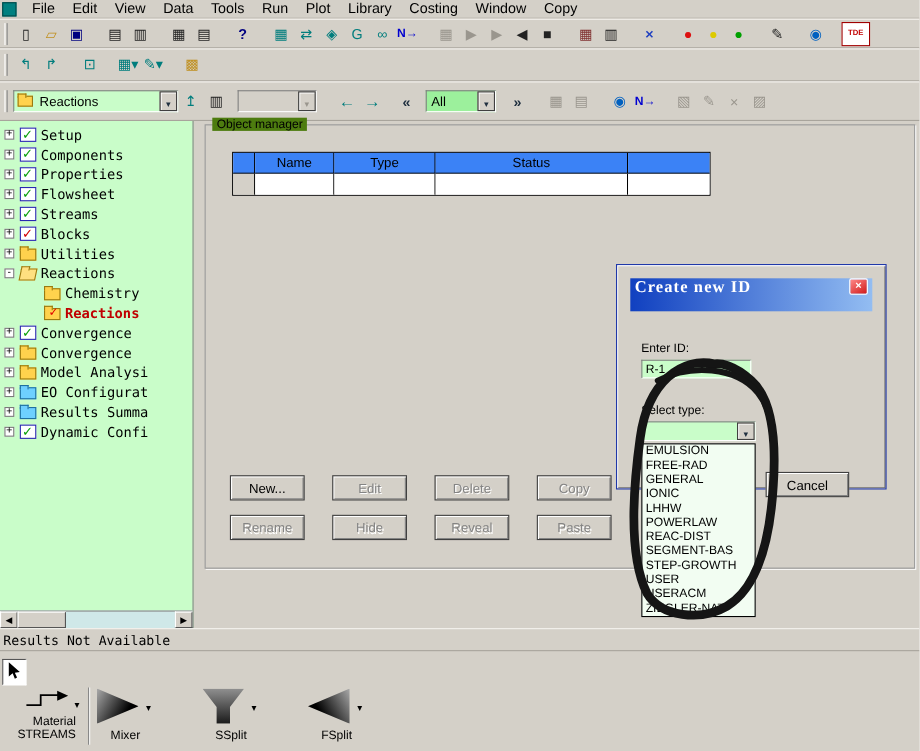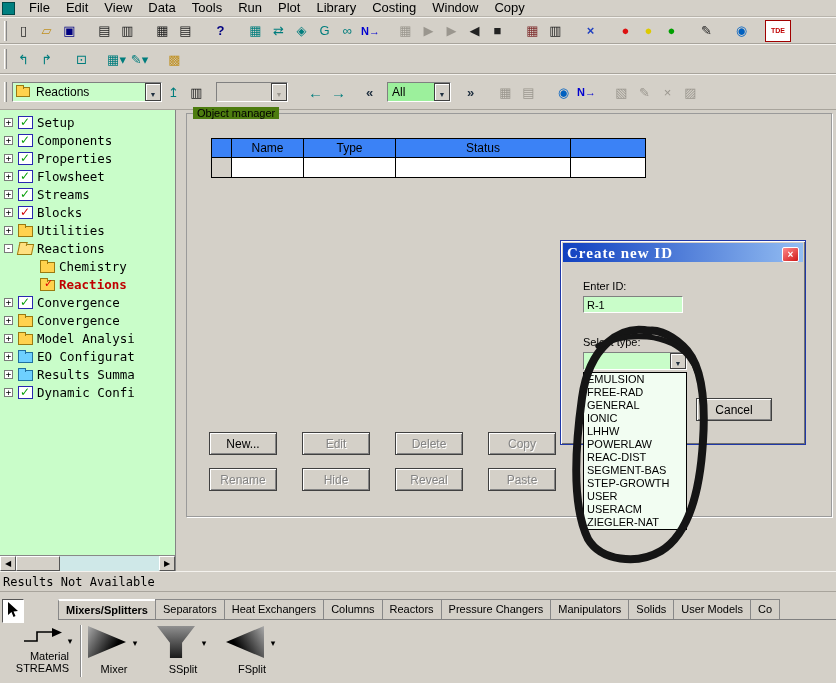--- a/index.html
+++ b/index.html
@@ -106,36 +106,36 @@
   .cursor-btn{position:absolute;left:2px;top:7px;width:22px;height:24px;background:#fff;
               border:1px solid;border-color:#555 #fff #fff #555;padding:1px}
   .tabs{position:absolute;left:58px;right:0;top:7px;height:21px;display:flex;overflow:hidden;border-bottom:1px solid #808080}
   .tab{padding:3px 7px 0 7px;font-size:11px;border:1px solid #888;border-bottom:none;margin-right:-1px;
        background:#d4d0c8;white-space:nowrap}
   .tab.selected{font-weight:bold;border-top:2px solid #fff}
   .models{position:absolute;left:0;top:29px;right:0;bottom:0}
   .streams{position:absolute;left:5px;top:4px;width:64px;text-align:right}
   .mlabel2{font-size:11px;line-height:12px;margin-top:2px}
   .vdiv{position:absolute;left:80px;top:4px;height:52px;border-left:1px solid #888;border-right:1px solid #fff}
-  .mitems{position:absolute;left:88px;top:2px;display:flex;gap:17px}
+  .mitems{position:absolute;left:88px;top:2px;display:flex;gap:44px}
   .model{display:flex;flex-direction:column;align-items:center}
   .shape-wrap{display:flex;align-items:center;gap:4px;height:38px}
   .shape{display:block;width:38px;height:32px}
   .tri-right{background:linear-gradient(120deg,#aaa,#000 70%);clip-path:polygon(0 0,100% 50%,0 100%)}
   .tri-left{background:linear-gradient(240deg,#aaa,#000 70%);clip-path:polygon(100% 0,0 50%,100% 100%)}
   .funnel{background:linear-gradient(180deg,#909090,#1a1a1a);clip-path:polygon(0 0,100% 0,66% 52%,66% 100%,34% 100%,34% 52%)}
   .mlabel{font-size:11px;margin-top:2px}
   .drop{width:10px;text-align:center}
   .drop::after{content:"▾";font-size:9px}
   .streams .drop{position:absolute;right:-6px;top:8px}
 
   
   .dialog{position:absolute;left:560px;top:240px;width:246px;height:205px;background:#d4d0c8;
           border:1px solid #2038a8;box-shadow:inset 1px 1px 0 #fff,inset -1px -1px 0 #707070;z-index:10}
-  .dtitle{height:19px;margin:2px;background:linear-gradient(90deg,#1040c0,#93bdf2);display:flex;align-items:flex-end;padding:0 4px}
+  .dtitle{height:30px;margin:12px;background:linear-gradient(90deg,#1040c0,#93bdf2);display:flex;align-items:flex-start;padding:0 4px}
   .dtitle-text{color:#fff;font-family:"Liberation Serif","DejaVu Serif",serif;font-weight:bold;
                font-size:15px;letter-spacing:1px}
   .dclose{margin-left:auto;width:17px;height:15px;background:linear-gradient(145deg,#ff8a8a,#d01818);
           border:1px solid #fff;border-radius:2px;color:#fff;font-size:10px;font-weight:bold;
           line-height:12px;text-align:center;padding:0}
   .dbody{position:relative;height:calc(100% - 25px)}
   .dlabel{position:absolute;left:22px;font-size:11px}
   .l1{top:16px}.l2{top:72px}
   .id-field{position:absolute;left:22px;top:32px;width:100px;height:17px;background:#c9fdc9;
             border:1px solid;border-color:#808080 #fff #fff #808080;font-size:11px;padding-left:3px;font-family:inherit}
@@ -555,42 +555,20 @@
   <div class="statusbar">
     <span>Results Not Available</span>
   </div>
 
   <div class="library">
     <button class="cursor-btn">
       <svg width="16" height="18" viewBox="0 0 16 18">
         <path d="M3 1 L3 14 L6.5 11 L8.5 16 L10.5 15 L8.5 10.5 L13 10 Z" fill="#000"></path>
       </svg>
     </button>
-    <div class="tabs">
-
-        <span class="tab selected">Mixers/Splitters</span>
-
-        <span class="tab">Separators</span>
-
-        <span class="tab">Heat Exchangers</span>
-
-        <span class="tab">Columns</span>
-
-        <span class="tab">Reactors</span>
-
-        <span class="tab">Pressure Changers</span>
-
-        <span class="tab">Manipulators</span>
-
-        <span class="tab">Solids</span>
-
-        <span class="tab">User Models</span>
-
-        <span class="tab">Co</span>
-      </div>
     <div class="models">
       <div class="streams">
         <svg class="stream-icon" width="48" height="20" viewBox="0 0 48 20">
           <path d="M3 16 H16 V7 H33" fill="none" stroke="#000" stroke-width="1.6"></path>
           <path d="M31 3 L41 7.5 L31 12 Z" fill="#000"></path>
         </svg>
         <span class="drop"></span>
         <div class="mlabel2">
           <span>Material</span><br>
           <span>STREAMS</span>

